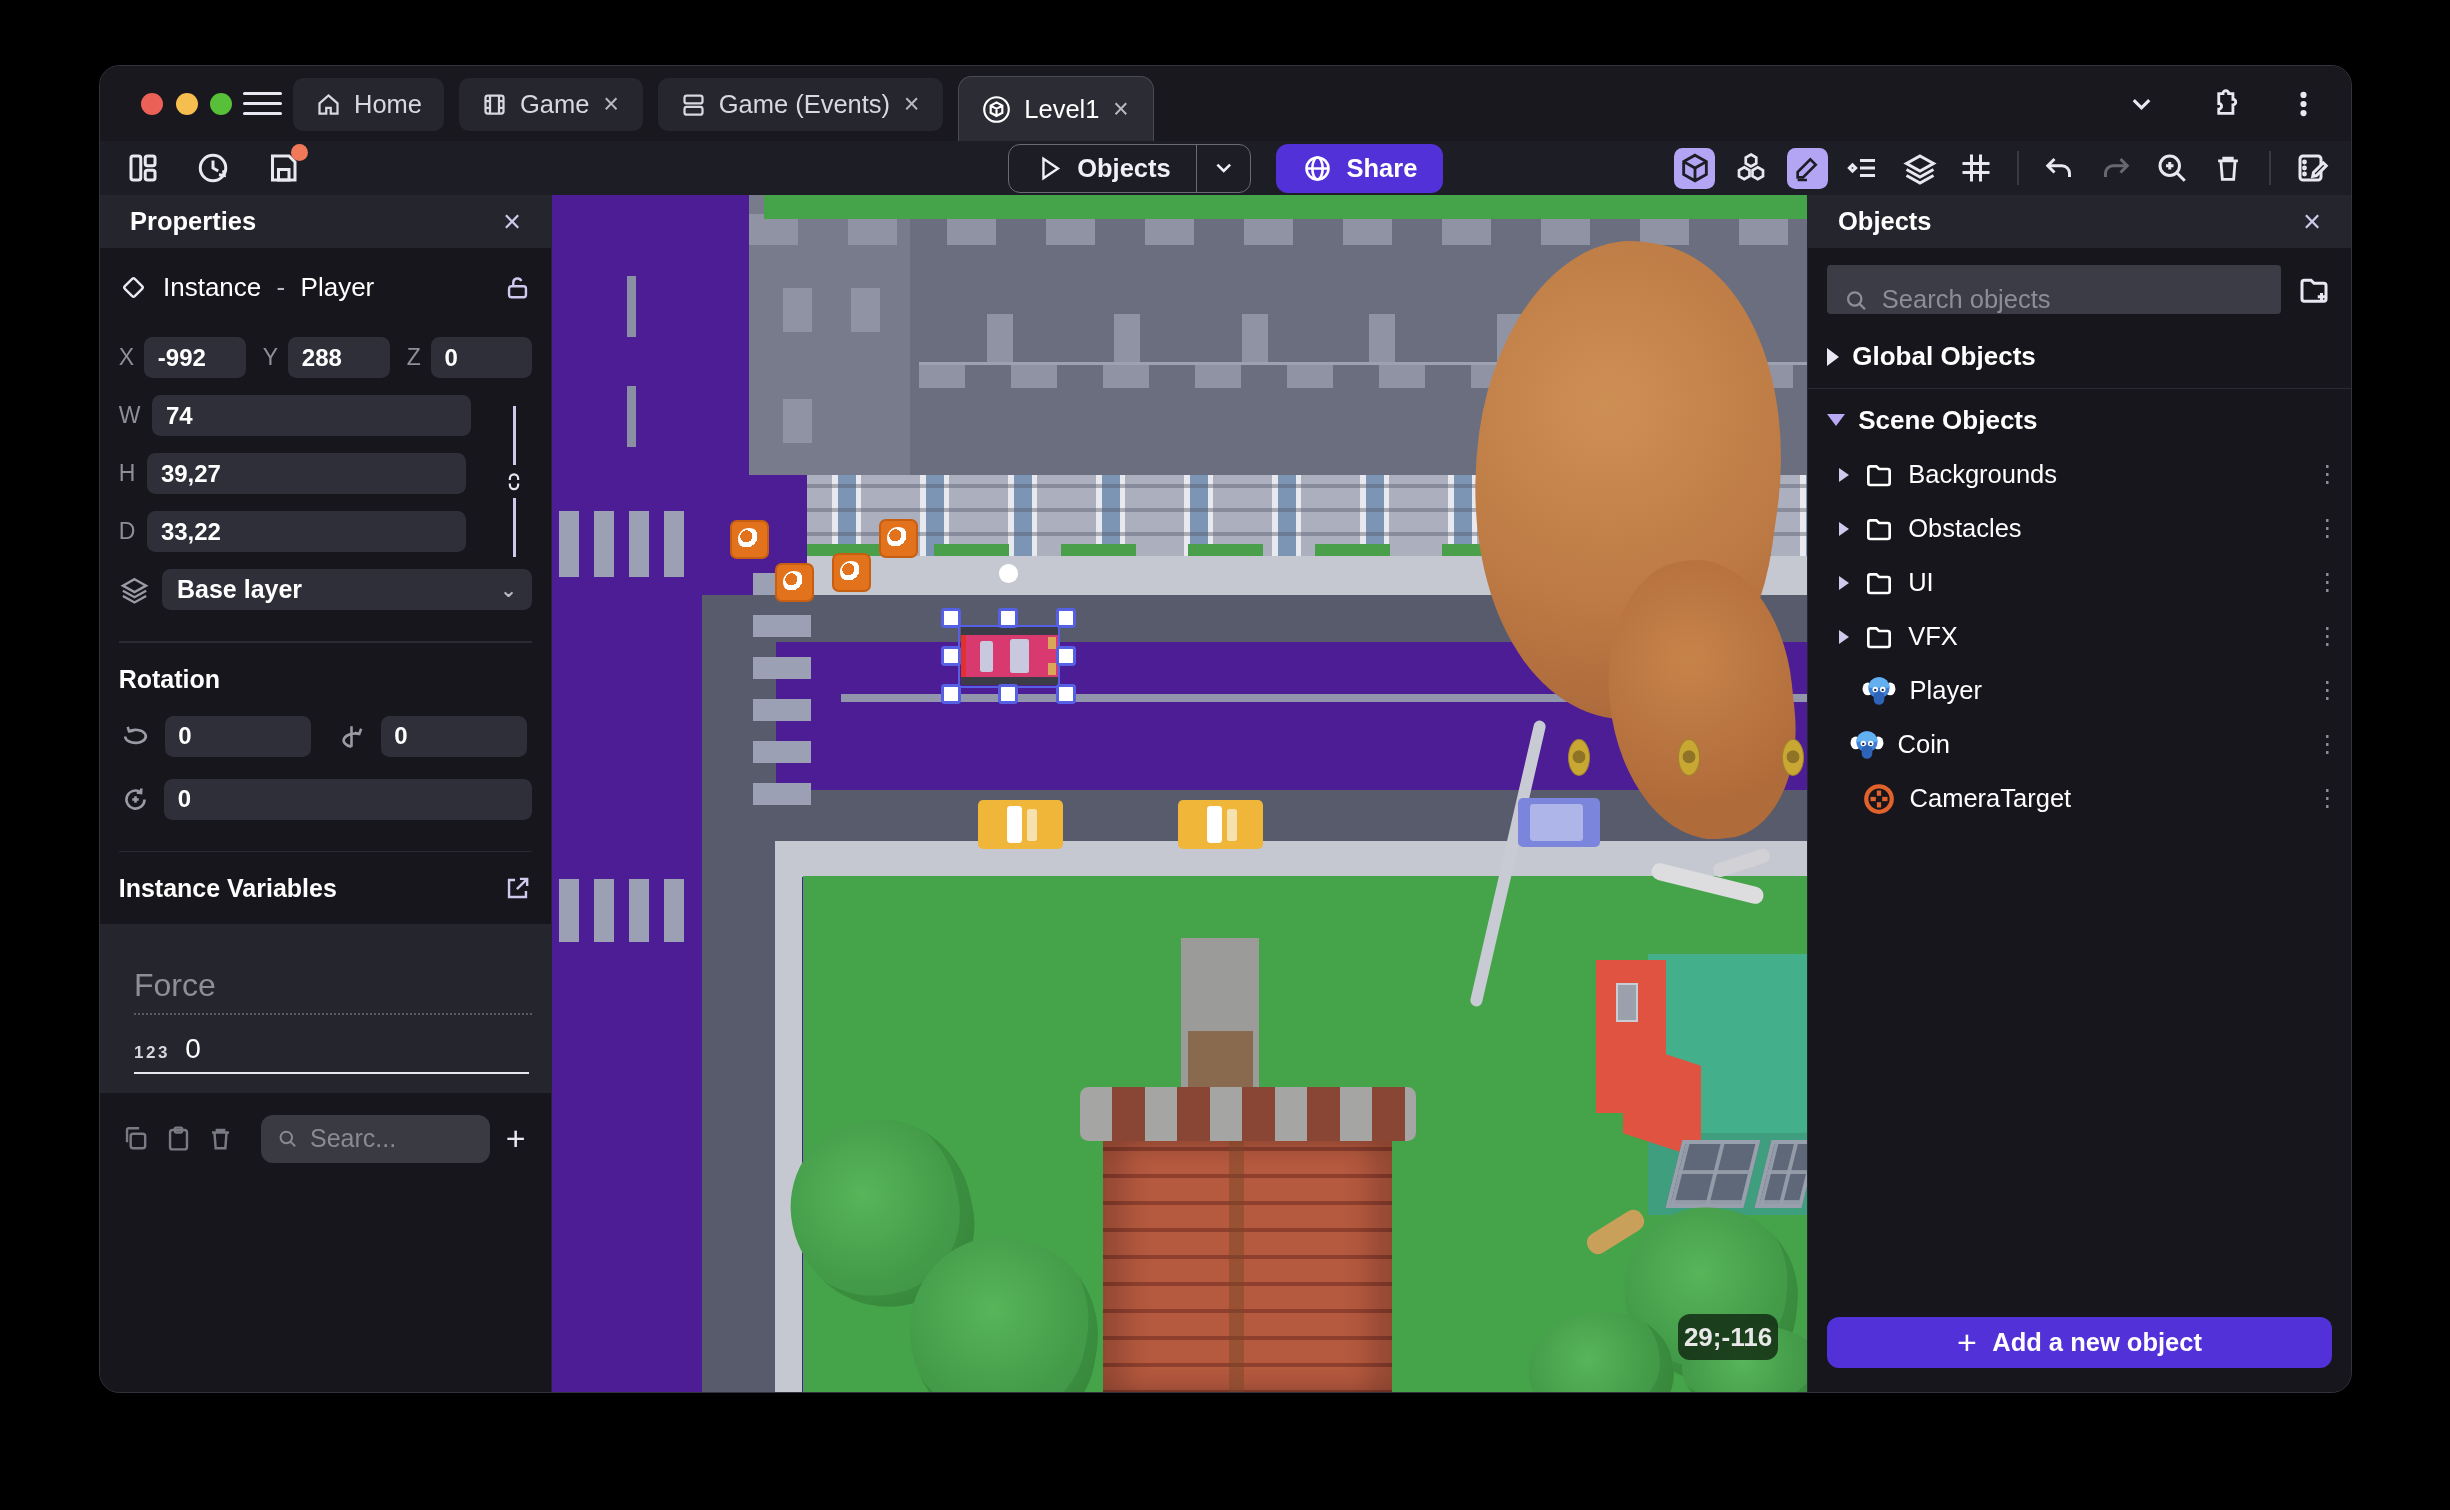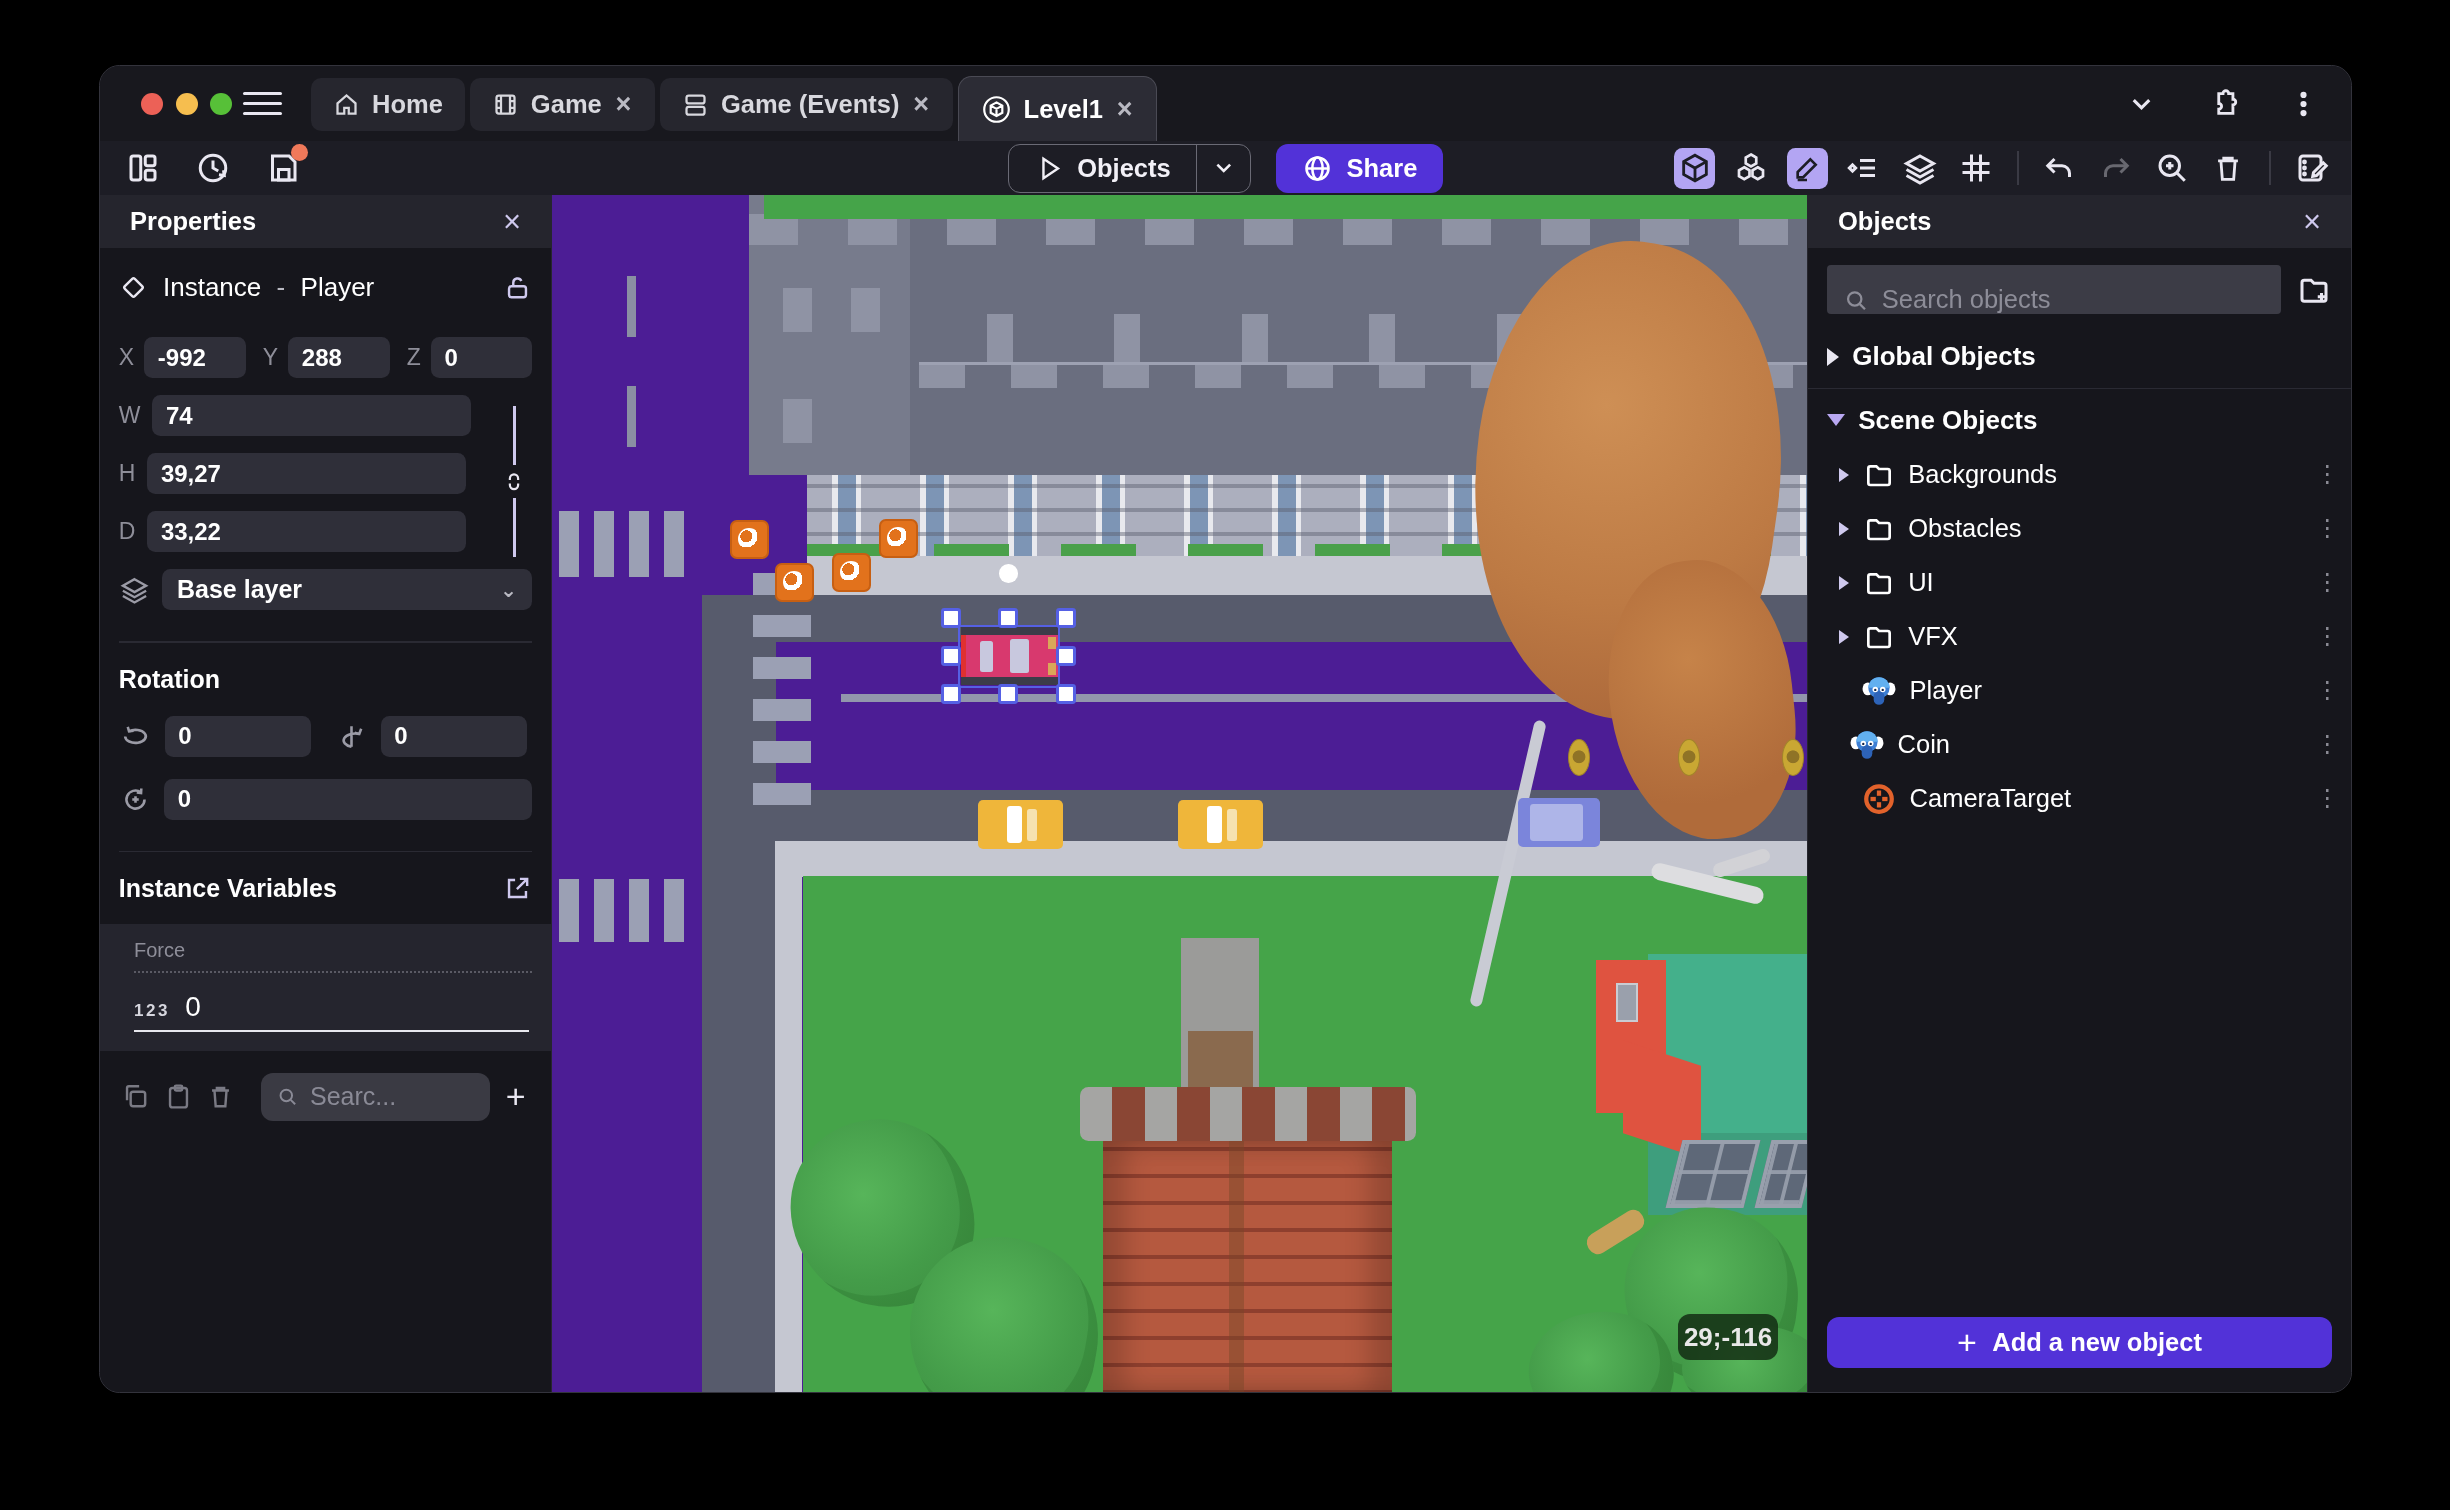--- a/index.html
+++ b/index.html
@@ -9,21 +9,21 @@
     background: #17171D; border-radius: 20.4px; overflow: hidden;
     border: 0.8px solid #33333C; display: flex; flex-direction: column;
   }
   
   .titlebar { position: relative; height: 75px; background: #18181E; flex: 0 0 auto; }
   .traffic { position: absolute; left: 41px; top: 50%; transform: translateY(-50%); display: flex; gap: 12.7px; }
   .traffic span { width: 22px; height: 22px; border-radius: 50%; display: block; }
   .tl-red { background: #EC6157; } .tl-yellow { background: #F6BE4F; } .tl-green { background: #57C038; }
   .hamburger { position: absolute; left: 143px; top: 50%; transform: translateY(-50%); width: 39px; height: 34px; display:flex; flex-direction: column; justify-content: center; gap: 6.8px; cursor: pointer; }
   .hamburger i { display:block; height: 3.4px; background: #E9E7F1; border-radius: 1.7px; }
-  .tabs { position: absolute; left: 211px; bottom: 0; display: flex; align-items: flex-end; gap: 5px; height: 75px; font-weight: bold; }
+  .tabs { position: absolute; left: 193px; bottom: 0; display: flex; align-items: flex-end; gap: 15px; height: 75px; }
   .tab { display: flex; align-items: center; gap: 12px; height: 53px; margin-bottom: 10.2px; padding: 0 22px; background: #26262E; border-radius: 10.2px; color: #D8D8DE; font-size: 25.5px; }
   .tab .tab-close { font-size: 27px; color: #B9B9C2; padding: 0 1.7px; cursor: pointer; }
   .tab.active { height: 65px; margin-bottom: 0; border-radius: 13.6px 13.6px 0 0; background: #2C2C35; border: 0.8px solid #4A4A54; border-bottom: none; color: #FFFFFF; }
   .tab svg { flex: 0 0 auto; }
   .win-right { position: absolute; right: 29px; top: 50%; transform: translateY(-50%); display: flex; align-items: center; gap: 44px; }
   .win-right .wicon { width: 37px; height: 37px; display:flex; align-items:center; justify-content:center; cursor:pointer; }
   
   .toolbar { position: relative; height: 54px; background: #1D1D25; display: flex; align-items: center; justify-content: center; flex: 0 0 auto; }
   .tb-left { position: absolute; left: 22px; display: flex; align-items: center; gap: 29px; }
   .tb-right { position: absolute; right: 18.7px; display: flex; align-items: center; gap: 15.3px; }
@@ -60,21 +60,21 @@
   .layer-row { margin-top: 17px; display: flex; align-items: center; gap: 12px; }
   .layer-select { flex: 1; height: 41px; background: #2F2F39; border-radius: 8.5px; display: flex; align-items: center; padding: 0 15.3px; color: #fff; font-size: 25px; font-weight: 600; cursor: pointer; }
   .layer-select .chev { margin-left: auto; color: #B9B9C2; font-size: 20.4px; }
   .divider { height: 1.7px; background: #2A2A33; margin-top: 31px; }
   .sec-title { margin-top: 22px; font-size: 25px; font-weight: 700; color: #fff; display: flex; align-items: center; }
   .rot-row { margin-top: 22px; display: flex; align-items: center; gap: 12px; color: #9B9BA6; }
   .rot-row .tfield { width: 146px; }
   .rot-row .tfield.wide { width: 374px; }
   .vars-header { margin-top: 22px; display: flex; align-items: center; }
   .vars-box { margin: 20.4px -18.7px 0; background: #25252E; padding: 15.3px 18.7px 18.7px 34px; }
-  .var-name { color: #8E8E99; font-size: 20px; padding-bottom: 8.5px; border-bottom: 2.5px dotted #5A5A64; }
+  .var-name { color: #8E8E99; font-size: 32px; padding-bottom: 8.5px; border-bottom: 2.5px dotted #5A5A64; margin-top: 28px; }
   .var-value-row { margin-top: 18.7px; display: flex; align-items: baseline; gap: 15.3px; border-bottom: 2.5px solid #E8E8EE; padding-bottom: 6.8px; margin-right: 3.4px; }
   .var-type { color: #D6D6DE; font-size: 17px; font-weight: 700; letter-spacing: 2.5px; }
   .var-value { color: #fff; font-size: 28px; }
   .vars-footer { margin-top: 22px; display: flex; align-items: center; gap: 8.5px; color: #7A7A84; }
   .vars-search { flex: 1; margin-left: 15.3px; height: 48px; background: #3A3A43; border-radius: 12px; display: flex; align-items: center; gap: 12px; padding: 0 15.3px; color: #8A8A96; }
   .vars-search input { background: transparent; border: none; outline: none; color: #C9C9D2; font-size: 25px; width: 100%; font-family: inherit; }
   .vars-search input::placeholder { color: #8A8A96; }
   .plus-btn { font-size: 34px; color: #E9E7F1; padding: 0 6.8px; cursor: pointer; }
   .small-ic { width: 34px; height: 34px; display: flex; align-items: center; justify-content: center; cursor: pointer; }
   

